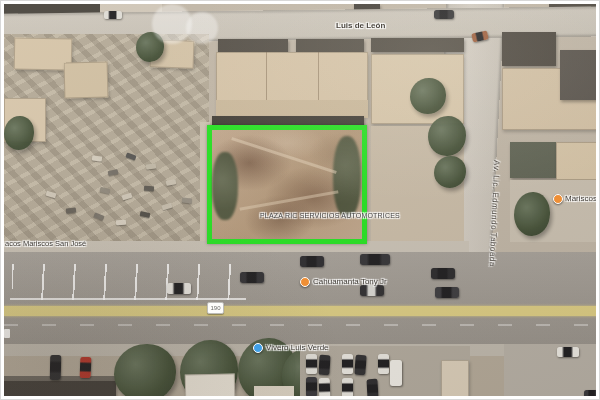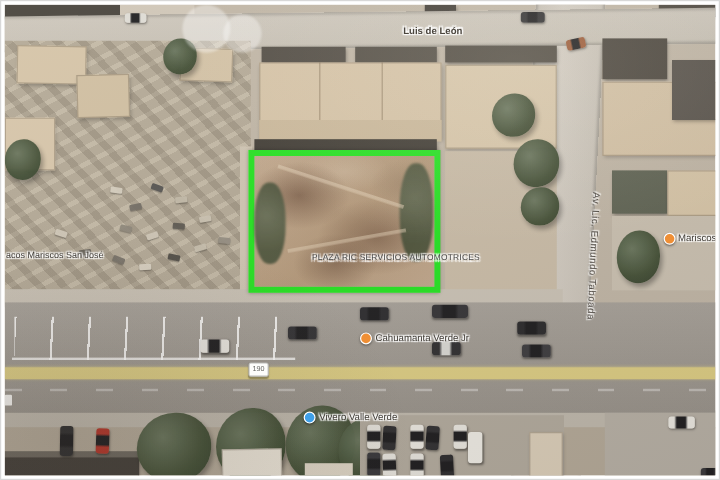--- a/index.html
+++ b/index.html
@@ -155,25 +155,25 @@
   <div class="abs" style="left:182px;top:8px;width:32px;height:32px;border-radius:50%;background:rgba(255,255,255,.38);filter:blur(1px);"></div>
 
   <div class="tint"></div>
 
   <div class="lbl" style="left:332px;top:18px;font-weight:bold;color:#4b463e;">Luis de León</div>
   <div class="vlbl" style="left:486px;top:156px;transform:rotate(2.5deg);">Av. Lic. Edmundo Taboada</div>
   <div class="shield" style="left:203px;top:298px;">190</div>
 
   <div class="lbl" style="left:256px;top:208px;font-size:7px;letter-spacing:.2px;color:#474747;">PLAZA RIC SERVICIOS AUTOMOTRICES</div>
 
-  <div class="lbl" style="left:1px;top:205px;font-size:7.5px;">acos Mariscos San José</div>
+  <div class="lbl" style="left:1px;top:236px;font-size:7.5px;">acos Mariscos San José</div>
 
   <div class="poi-dot" style="left:296px;top:273px;background:#ef8f35;"></div>
-  <div class="lbl" style="left:309px;top:274px;">Cahuamanta Verde Jr</div>
+  <div class="lbl" style="left:309px;top:274px;">Cahuamanta Tony Jr</div>
 
   <div class="poi-dot" style="left:249px;top:339px;background:#3fa0e8;"></div>
-  <div class="lbl" style="left:262px;top:340px;">Vivero Valle Verde</div>
+  <div class="lbl" style="left:262px;top:340px;">Vivero Luis Verde</div>
 
   <div class="poi-dot" style="left:549px;top:190px;background:#ef8f35;"></div>
   <div class="lbl" style="left:561px;top:191px;">Mariscos</div>
 
 </div>
 </div>
 
 </body></html>

